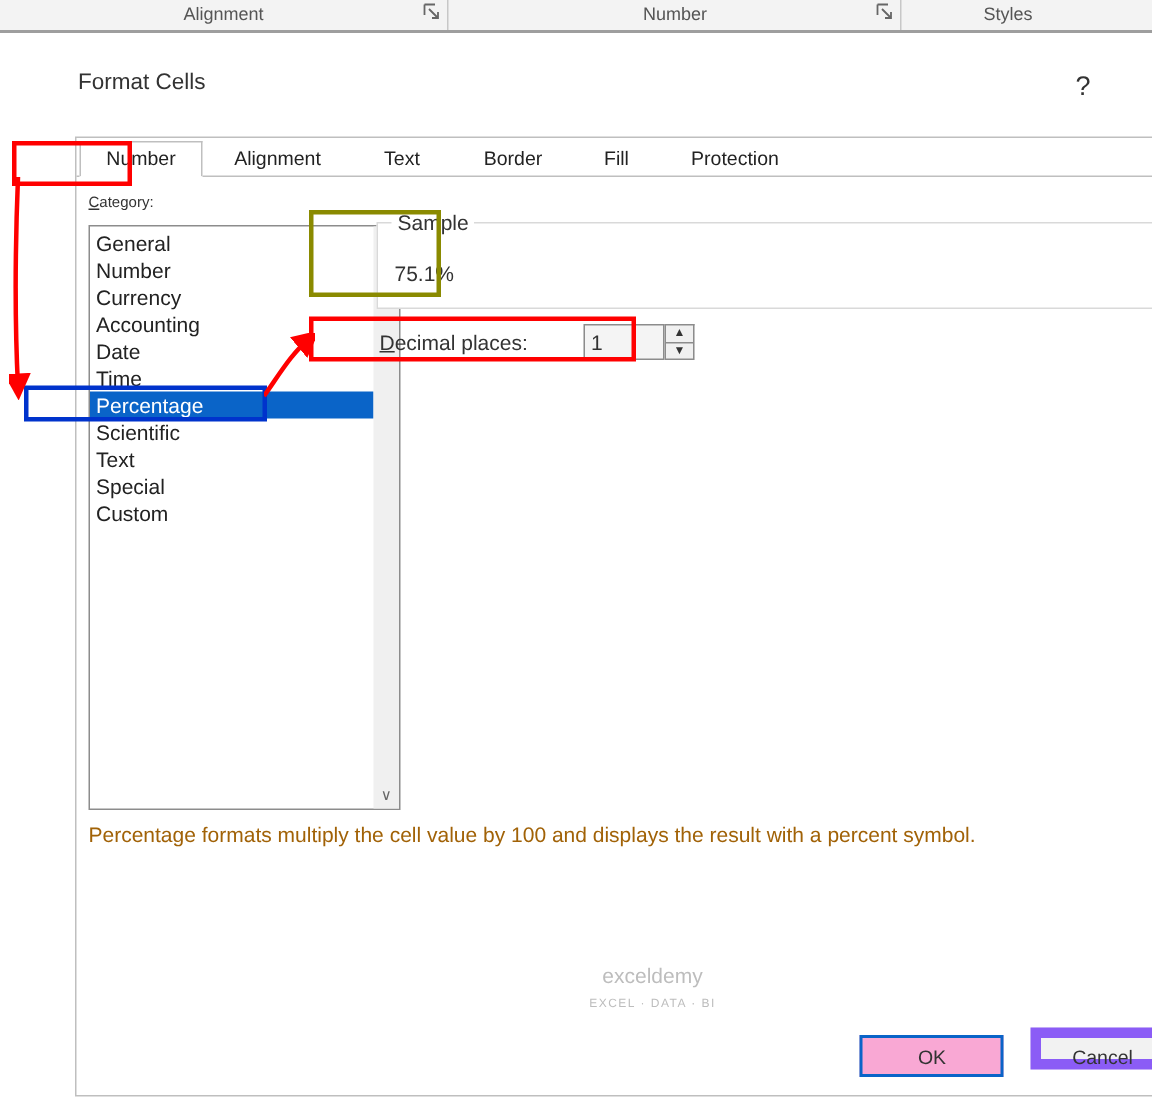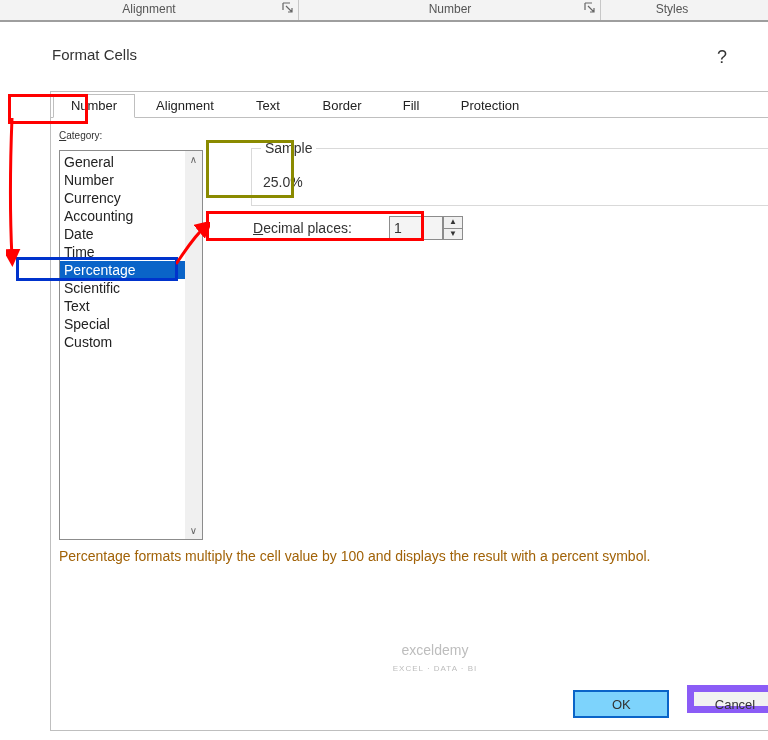--- a/index.html
+++ b/index.html
@@ -27,21 +27,21 @@
     .tabs .tab.active { background: #fff; border-color: #bfbfbf; border-bottom: 1px solid #fff; }
     .tabs-line { position: absolute; left: 0; right: 0; top: 25px; border-top: 1px solid #bfbfbf; }
 
     .hl-red { position: absolute; border: 3px solid #ff0000; pointer-events: none; z-index: 20; }
     .hl-blue { position: absolute; border: 3px solid #0033cc; pointer-events: none; z-index: 20; }
     .hl-olive { position: absolute; border: 3px solid #8a8a00; pointer-events: none; z-index: 20; }
 
     .category-label { position: absolute; left: 8px; top: 38px; font-size: 10px; }
     .category-label .u { text-decoration: underline; }
 
-    .list { position: absolute; left: 8px; top: 58px; width: 144px; height: 390px; border: 1px solid #8c8c8c; background: #fff; }
+    .list { position: absolute; left: 8px; top: 58px; width: 208px; height: 390px; border: 1px solid #8c8c8c; background: #fff; }
     .list .item { font-size: 14px; padding: 0 4px; line-height: 18px; height: 18px; color: #222; }
     .list .item.selected { background: #0a64c8; color: #fff; }
     .list .scroll { position: absolute; right: 0; top: 0; width: 17px; height: 388px; background: #f0f0f0; }
     .list .scroll .arrow { width: 17px; height: 17px; text-align: center; font-size: 10px; line-height: 17px; color: #666; }
     .list .scroll .arrow.up { position: absolute; top: 0; }
     .list .scroll .arrow.down { position: absolute; bottom: 0; }
     .list .items { position: absolute; left: 0; top: 0; right: 17px; padding-top: 2px; }
 
     .sample-box { position: absolute; left: 200px; top: 56px; width: 536px; height: 58px; border: 1px solid #d9d9d9; background: #fff; }
     .sample-title { position: absolute; left: 210px; top: 48px; padding: 0 4px; background: #fff; font-size: 14px; }
@@ -52,21 +52,21 @@
 
     .spinner { position: absolute; left: 338px; top: 124px; width: 74px; height: 24px; }
     .spinner input { width: 54px; height: 24px; border: 1px solid #8c8c8c; font-size: 14px; padding: 0 4px; background: #f4f4f4; color: #333; }
     .spinner .btns { position: absolute; left: 54px; top: 0; width: 20px; height: 24px; }
     .spinner .btn { width: 20px; height: 12px; border: 1px solid #8c8c8c; background: #f0f0f0; text-align: center; font-size: 8px; line-height: 10px; color: #333; }
     .spinner .btn.up { border-bottom: none; }
 
     .desc { position: absolute; left: 8px; top: 456px; font-size: 14px; color: #a16207; width: 728px; }
 
     .dlg-buttons { position: absolute; right: 14px; bottom: 12px; }
-    .dlg-buttons .btn { display: inline-block; width: 96px; height: 28px; text-align: center; line-height: 26px; font-size: 13px; margin-left: 14px; background: #7dd3fc; }
+    .dlg-buttons .btn { display: inline-block; width: 96px; height: 28px; text-align: center; line-height: 26px; font-size: 13px; margin-left: 14px; background: #f9a8d4; }
     .dlg-buttons .btn.ok { border: 2px solid #0a64c8; }
     .dlg-buttons .btn.cancel { border: 7px solid #8b5cf6; background: #f2f2f2; }
 
     .watermark { position: absolute; left: 0; width: 768px; text-align: center; color: #bdbdbd; font-size: 14px; }
 
     .arrow-overlay { position: absolute; pointer-events: none; z-index: 30; }
   </style>
 </head>
 <body>
 
@@ -124,21 +124,21 @@
           <div class="item">Custom</div>
         </div>
       <div class="scroll">
         <div class="arrow up">∧</div>
         <div class="arrow down">∨</div>
       </div>
     </div>
 
     <div class="sample-box"></div>
     <div class="sample-title">Sample</div>
-    <div class="sample-value">25.0%</div>
+    <div class="sample-value">75.1%</div>
 
     <div class="decimal-label">
       <span class="u">D</span><span>ecimal places:</span>
     </div>
     <div class="spinner">
       <input type="text" value="1" style="">
       <div class="btns">
         <div class="btn up">▲</div>
         <div class="btn">▼</div>
       </div>

